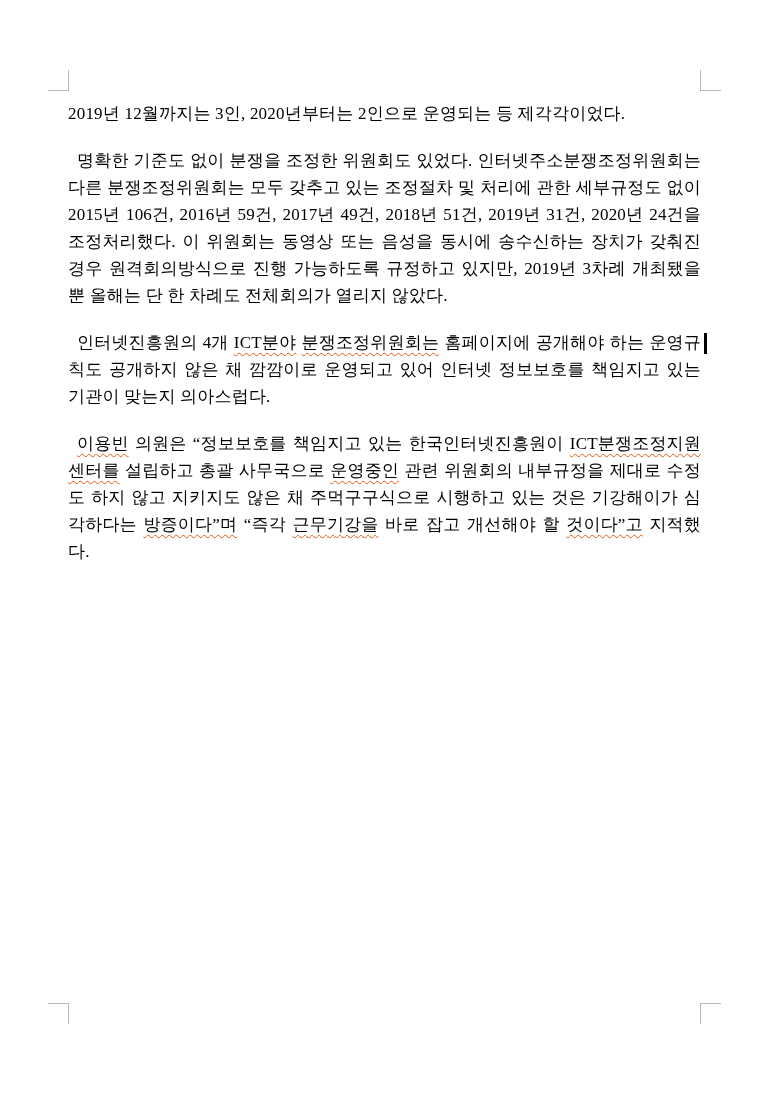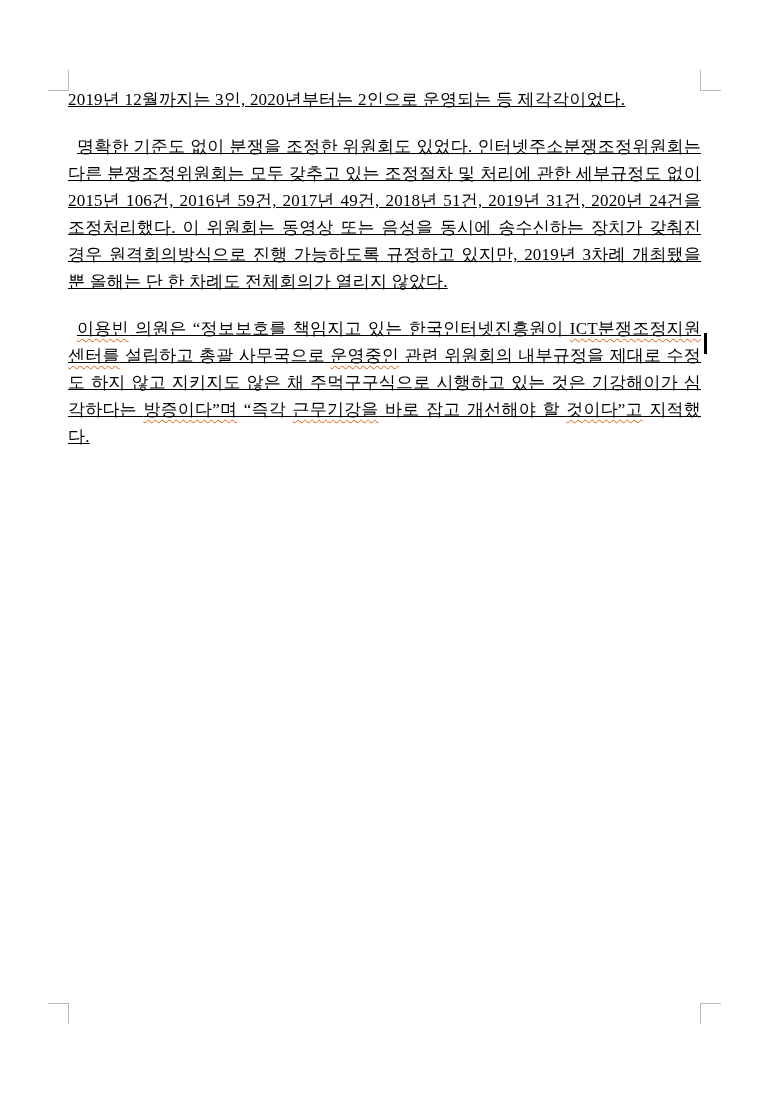--- a/index.html
+++ b/index.html
@@ -33,23 +33,22 @@
     top: 84px;
     width: 633px;
     font-size: 17px;
     line-height: 27px;
     text-align: justify;
     text-justify: inter-word;
     word-break: normal;
     letter-spacing: 0.2px;
   }
   .para {
-    margin: 2px 0 20px 0;
+    margin: 16px 0 20px 0;
     padding: 0;
-    text-decoration: underline;
   }
   .para.indent {
     text-indent: 9px;
   }
   .misspelled {
     text-decoration-line: underline;
     text-decoration-style: wavy;
     text-decoration-color: var(--spell-color, #e05c14);
     text-decoration-thickness: 1px;
     text-underline-offset: 4px;
@@ -67,16 +66,17 @@
 <body style="background: rgb(255, 255, 255); color: rgb(0, 0, 0);">
 
 <div class="corner tl"></div>
 <div class="corner tr"></div>
 <div class="corner bl"></div>
 <div class="corner br"></div>
 
 <div class="text-area">
     <p class="para"><span>2019년 12월까지는 3인, 2020년부터는 2인으로 운영되는 등 제각각이었다.</span></p>
     <p class="para indent"><span>명확한 기준도 없이 분쟁을 조정한 위원회도 있었다. 인터넷주소분쟁조정위원회는 다른 분쟁조정위원회는 모두 갖추고 있는 조정절차 및 처리에 관한 세부규정도 없이 2015년 106건, 2016년 59건, 2017년 49건, 2018년 51건, 2019년 31건, 2020년 24건을 조정처리했다. 이 위원회는 동영상 또는 음성을 동시에 송수신하는 장치가 갖춰진 경우 원격회의방식으로 진행 가능하도록 규정하고 있지만, 2019년 3차례 개최됐을 뿐 올해는 단 한 차례도 전체회의가 열리지 않았다.</span></p>
+    <p class="para indent"><span>인터넷진흥원의 4개 </span><span class="misspelled">ICT분야</span><span> </span><span class="misspelled">분쟁조정위원회는</span><span> 홈페이지에 공개해야 하는 운영규칙도 공개하지 않은 채 깜깜이로 운영되고 있어 인터넷 정보보호를 책임지고 있는 기관이 맞는지 의아스럽다.</span></p>
     <p class="para indent"><span class="misspelled">이용빈</span><span> 의원은 “정보보호를 책임지고 있는 한국인터넷진흥원이 </span><span class="misspelled">ICT분쟁조정지원센터를</span><span> 설립하고 총괄 사무국으로 </span><span class="misspelled">운영중인</span><span> 관련 위원회의 내부규정을 제대로 수정도 하지 않고 지키지도 않은 채 주먹구구식으로 시행하고 있는 것은 기강해이가 심각하다는 </span><span class="misspelled">방증이다”며</span><span> “즉각 </span><span class="misspelled">근무기강을</span><span> 바로 잡고 개선해야 할 </span><span class="misspelled">것이다”고</span><span> 지적했다.</span></p>
   </div>
 
 <div class="caret" style="display: block; left: 704px; top: 333px;"></div>
 
 </body></html>

